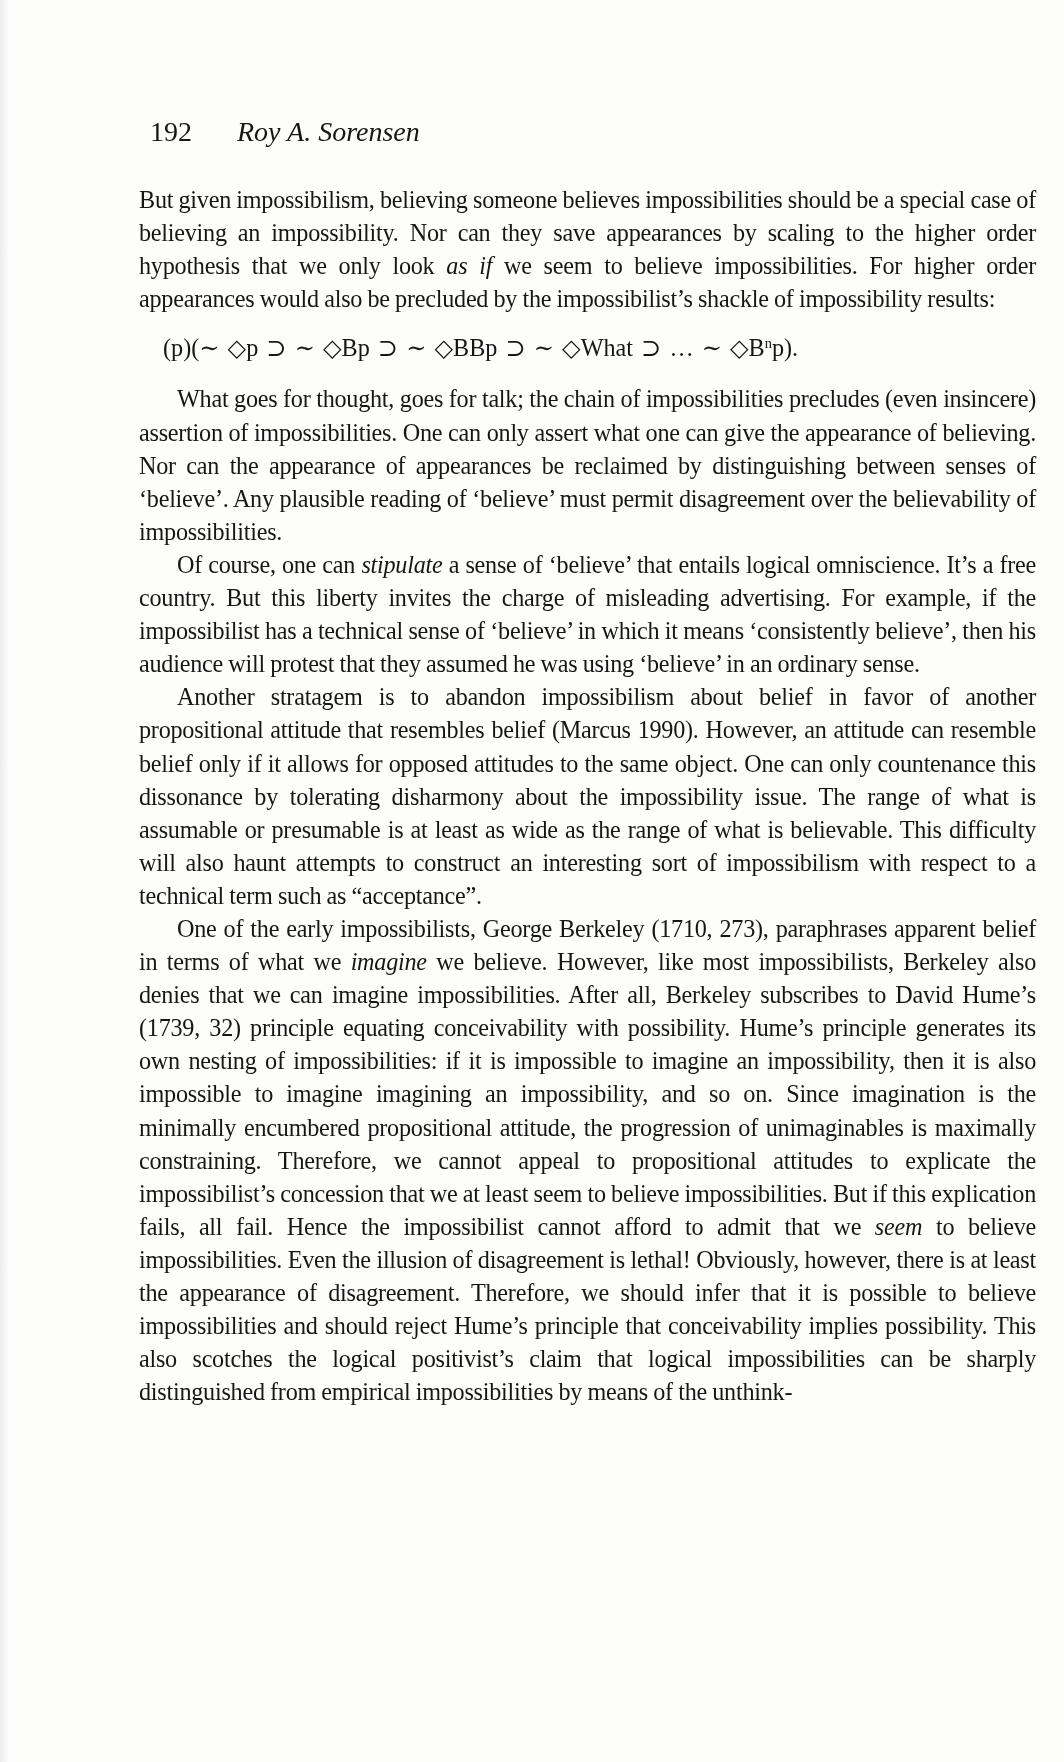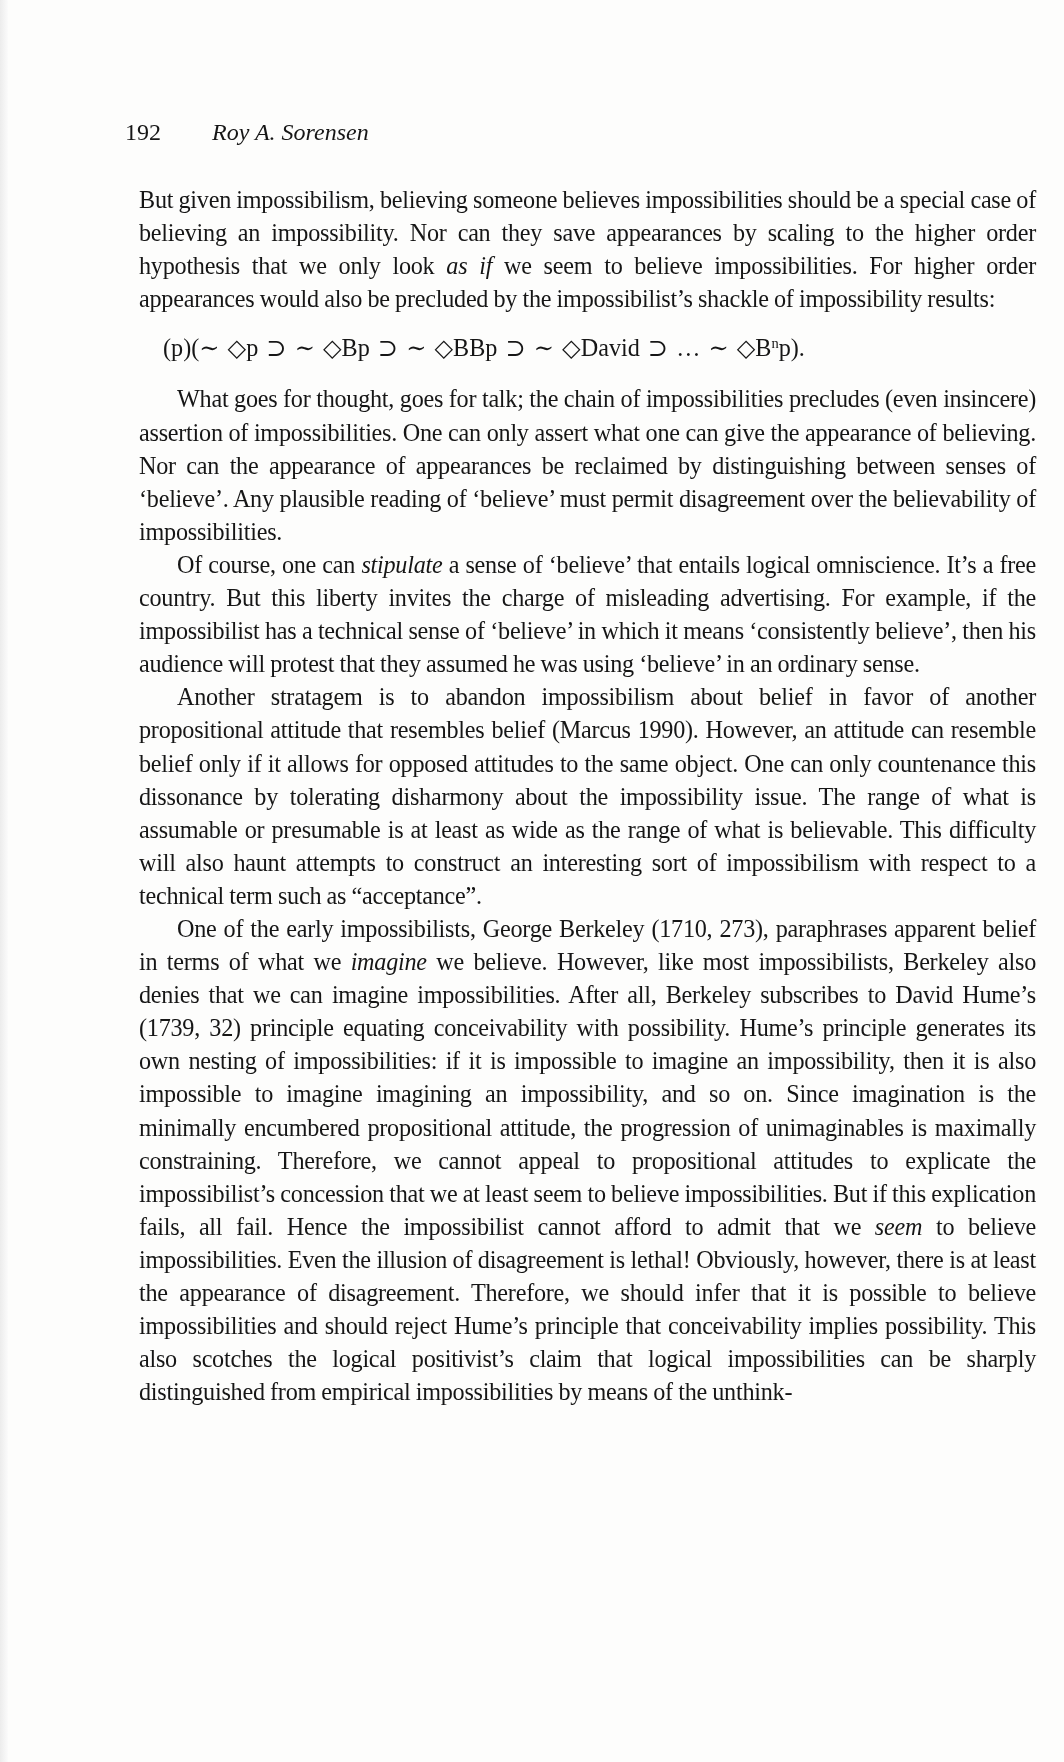--- a/index.html
+++ b/index.html
@@ -16,23 +16,23 @@
       color: #161616;
     }
     .left-edge {
       position: absolute;
       left: 0; top: 0;
       width: 8px; height: 1762px;
       background: linear-gradient(to right, #ececec, #fbfbfb);
     }
     .running-head {
       position: absolute;
-      left: 125px;
+      left: 150px;
       top: 117px;
-      font-size: 24px;
+      font-size: 28px;
       line-height: 30px;
       white-space: nowrap;
     }
     .running-head .page-num {
       display: inline-block;
       width: 87px;
     }
     .running-head .author {
       font-style: italic;
     }
@@ -67,18 +67,18 @@
 <body>
 
 <div class="left-edge"></div>
 
 <div class="running-head">
   <span class="page-num">192</span><span class="author">Roy A. Sorensen</span>
 </div>
 
 <div class="body-text">
   <p><span>But given impossibilism, believing someone believes impossibilities should be a special case of believing an impossibility. Nor can they save appearances by scaling to the higher order hypothesis that we only look </span><em>as if</em><span> we seem to believe impossibilities. For higher order appearances would also be precluded by the impossibilist’s shackle of impossibility results:</span></p>
-  <p class="formula"><span>(p)(∼ ◇p ⊃ ∼ ◇Bp ⊃ ∼ ◇BBp ⊃ ∼ ◇David ⊃ … ∼ ◇B</span><sup>n</sup><span>p).</span></p>
+  <p class="formula"><span>(p)(∼ ◇p ⊃ ∼ ◇Bp ⊃ ∼ ◇BBp ⊃ ∼ ◇What ⊃ … ∼ ◇B</span><sup>n</sup><span>p).</span></p>
   <p class="indent"><span>What goes for thought, goes for talk; the chain of impossibilities precludes (even insincere) assertion of impossibilities. One can only assert what one can give the appearance of believing. Nor can the appearance of appearances be reclaimed by distinguishing between senses of ‘believe’. Any plausible reading of ‘believe’ must permit disagreement over the believability of impossibilities.</span></p>
   <p class="indent"><span>Of course, one can </span><em>stipulate</em><span> a sense of ‘believe’ that entails logical omniscience. It’s a free country. But this liberty invites the charge of misleading advertising. For example, if the impossibilist has a technical sense of ‘believe’ in which it means ‘consistently believe’, then his audience will protest that they assumed he was using ‘believe’ in an ordinary sense.</span></p>
   <p class="indent"><span>Another stratagem is to abandon impossibilism about belief in favor of another propositional attitude that resembles belief (Marcus 1990). However, an attitude can resemble belief only if it allows for opposed attitudes to the same object. One can only countenance this dissonance by tolerating disharmony about the impossibility issue. The range of what is assumable or presumable is at least as wide as the range of what is believable. This difficulty will also haunt attempts to construct an interesting sort of impossibilism with respect to a technical term such as “acceptance”.</span></p>
   <p class="indent"><span>One of the early impossibilists, George Berkeley (1710, 273), paraphrases apparent belief in terms of what we </span><em>imagine</em><span> we believe. However, like most impossibilists, Berkeley also denies that we can imagine impossibilities. After all, Berkeley subscribes to David Hume’s (1739, 32) principle equating conceivability with possibility. Hume’s principle generates its own nesting of impossibilities: if it is impossible to imagine an impossibility, then it is also impossible to imagine imagining an impossibility, and so on. Since imagination is the minimally encumbered propositional attitude, the progression of unimaginables is maximally constraining. Therefore, we cannot appeal to propositional attitudes to explicate the impossibilist’s concession that we at least seem to believe impossibilities. But if this explication fails, all fail. Hence the impossibilist cannot afford to admit that we </span><em>seem</em><span> to believe impossibilities. Even the illusion of disagreement is lethal! Obviously, however, there is at least the appearance of disagreement. Therefore, we should infer that it is possible to believe impossibilities and should reject Hume’s principle that conceivability implies possibility. This also scotches the logical positivist’s claim that logical impossibilities can be sharply distinguished from empirical impossibilities by means of the unthink-</span></p>
 </div>
 
 </body></html>

